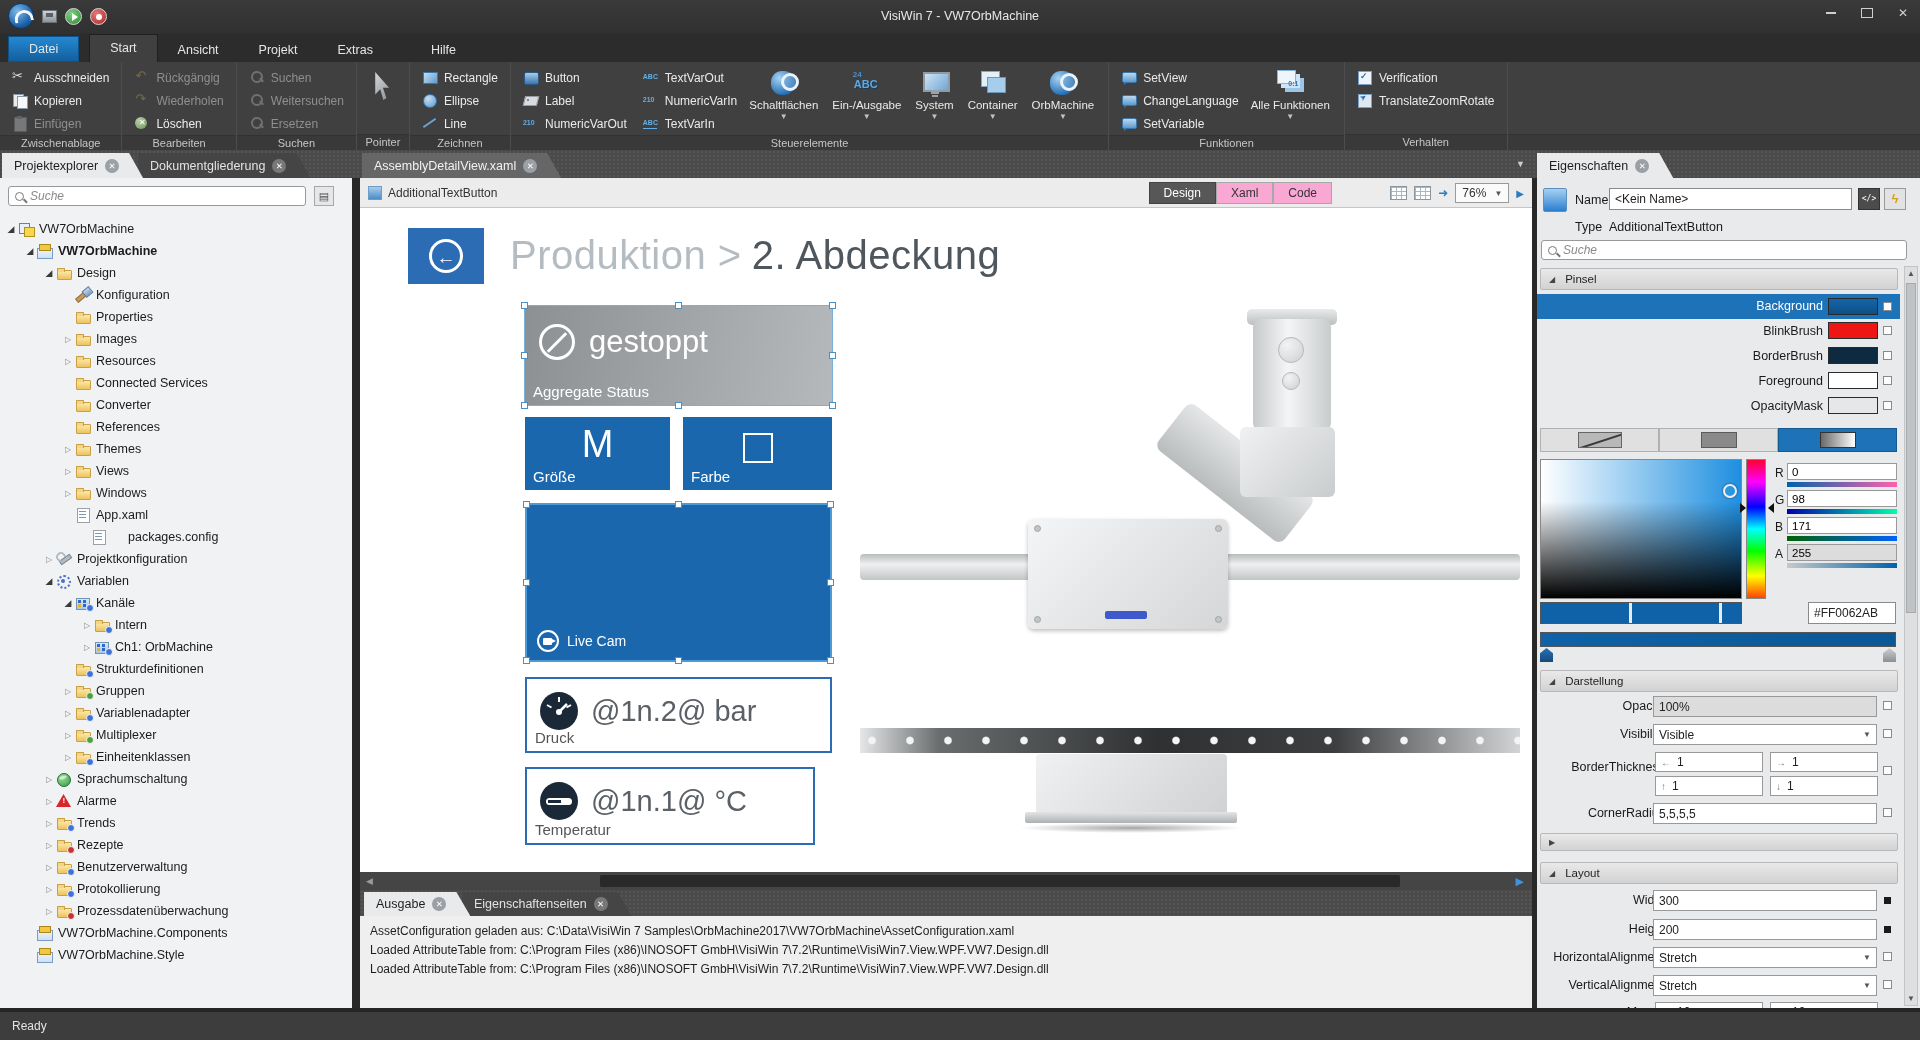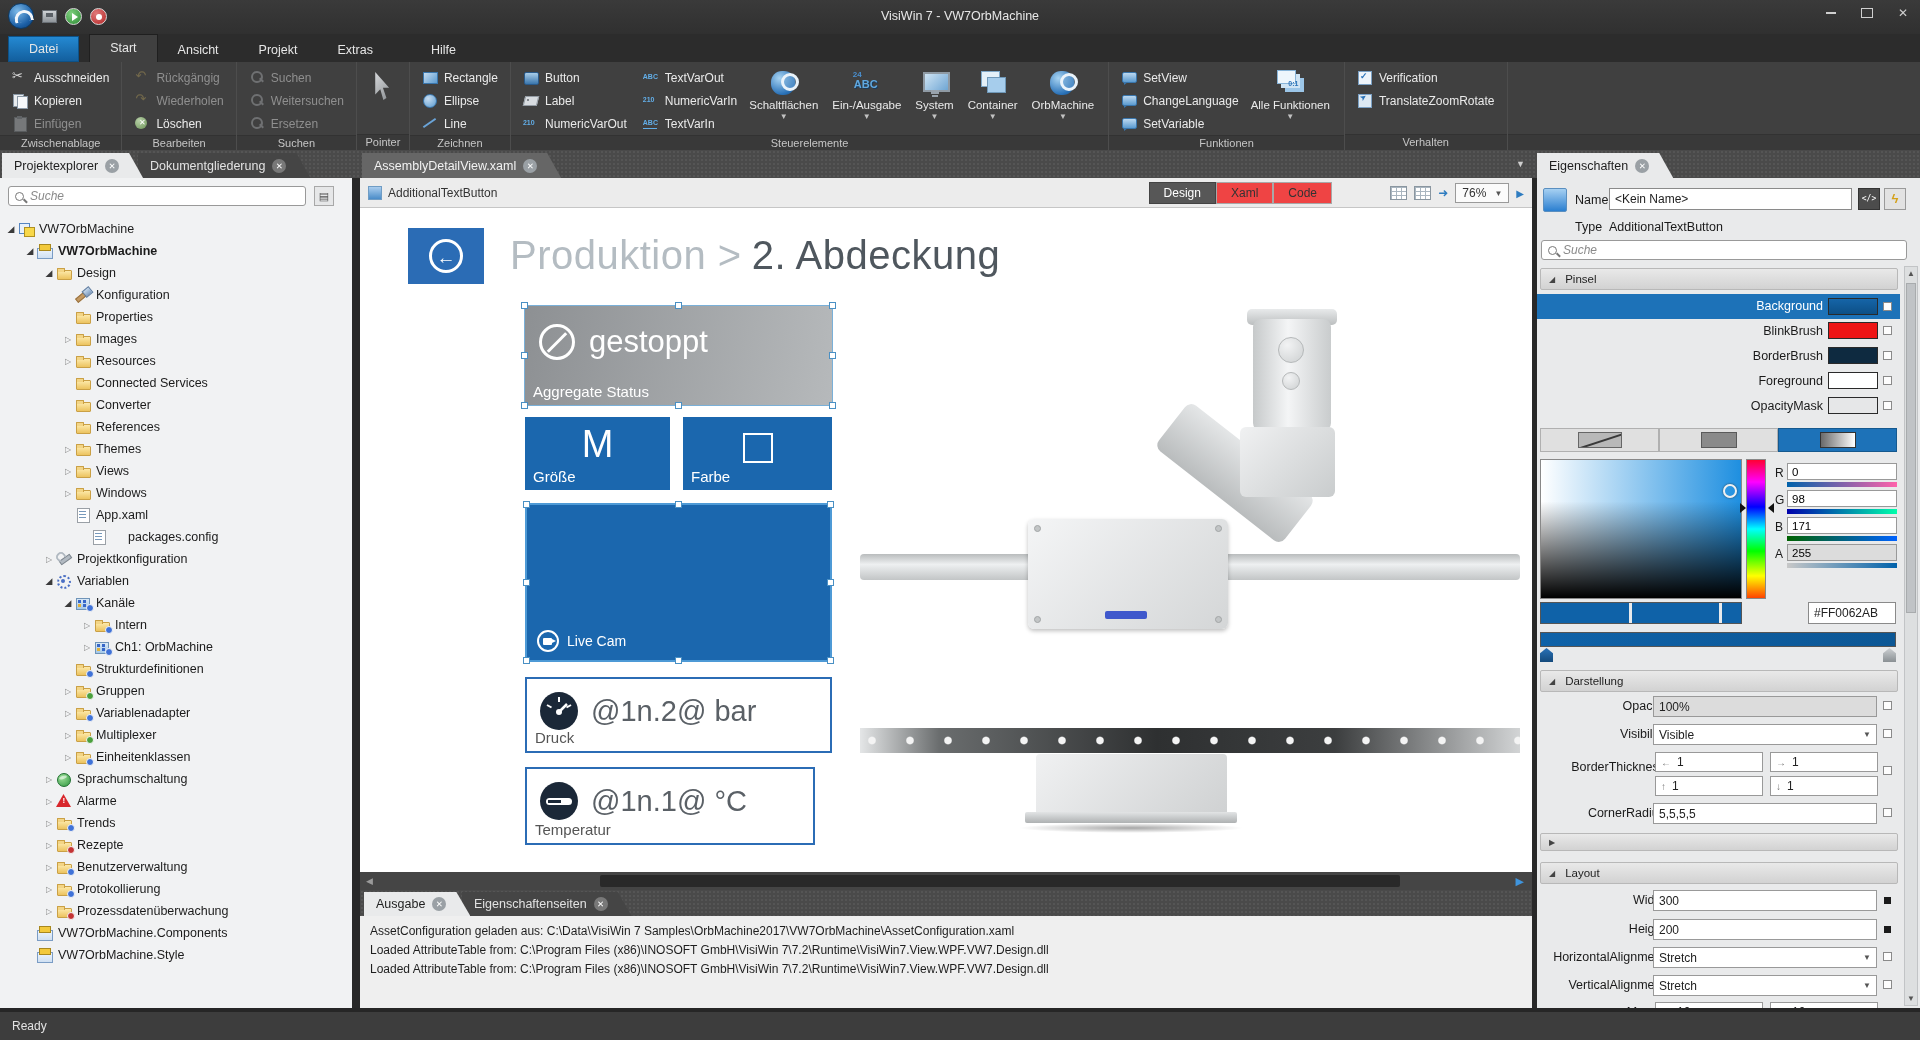--- a/index.html
+++ b/index.html
@@ -124,21 +124,21 @@
   .ti-globe::after{left:3px;top:5px;width:8px;height:3px;background:rgba(255,255,255,.55);border-radius:50%;transform:rotate(-20deg)}
   .ti-alarm::before{left:0;top:1px;width:15px;height:13px;background:#d8272c;clip-path:polygon(50% 0,100% 100%,0 100%)}
   .ti-alarm::after{content:"!";left:6.5px;top:3px;color:#fff;font-size:8px;font-weight:bold}
   .bdg{position:absolute;right:-2px;bottom:-1px;width:8px;height:8px;border-radius:50%;border:1px solid #f4f4f4;z-index:2}
   .bdg-blue{background:#3f72d8}.bdg-green{background:#4aa03c}.bdg-red{background:#c43434}
   
   .center{position:absolute;left:360px;top:178px;width:1172px;height:830px;background:#fff}
   .doctoolbar{position:absolute;left:0;top:0;width:100%;height:30px;background:#ececec;border-bottom:1px solid #c6c6c6;display:flex;align-items:center;font-size:12px;color:#333}
   .crumb-ic{width:14px;height:14px;background:linear-gradient(#aacdee,#4a8cc8);border:1px solid #6f9cc4;margin:0 6px 0 8px}
   .viewbtns{position:absolute;right:200px;top:4px;display:flex}
-  .vbtn{height:22px;line-height:20px;padding:0 14px;border:1px solid #a8a8a8;background:#ef4444;color:#333;font-size:12px}
+  .vbtn{height:22px;line-height:20px;padding:0 14px;border:1px solid #a8a8a8;background:#f9a8d4;color:#333;font-size:12px}
   .vbtn.active{background:#575757;color:#fff;border-color:#444}
   .gridico{width:17px;height:14px;border:1px solid #8a96a0;background:
     linear-gradient(#aab6c0 1px,transparent 1px) 0 0/100% 4px,
     linear-gradient(90deg,#aab6c0 1px,transparent 1px) 0 0/5px 100%,#fff}
   .zoombox{display:flex;align-items:center;gap:8px;height:20px;border:1px solid #9a9a9a;background:#fbfbfb;padding:0 6px;font-size:12px;color:#333}
   .zoomwrap{position:absolute;right:8px;top:5px;display:flex;align-items:center;gap:7px}
   .blue-arrow{color:#2e7cc0;font-size:12px}
   .canvas{position:absolute;left:0;top:31px;width:100%;height:663px;background:#fff;overflow:hidden}
   .hscroll{position:absolute;left:0;top:694px;width:100%;height:18px;background:#454545;display:flex;align-items:center}
   .hthumb{position:absolute;left:240px;width:800px;height:12px;top:3px;background:#292929;border-radius:2px}

